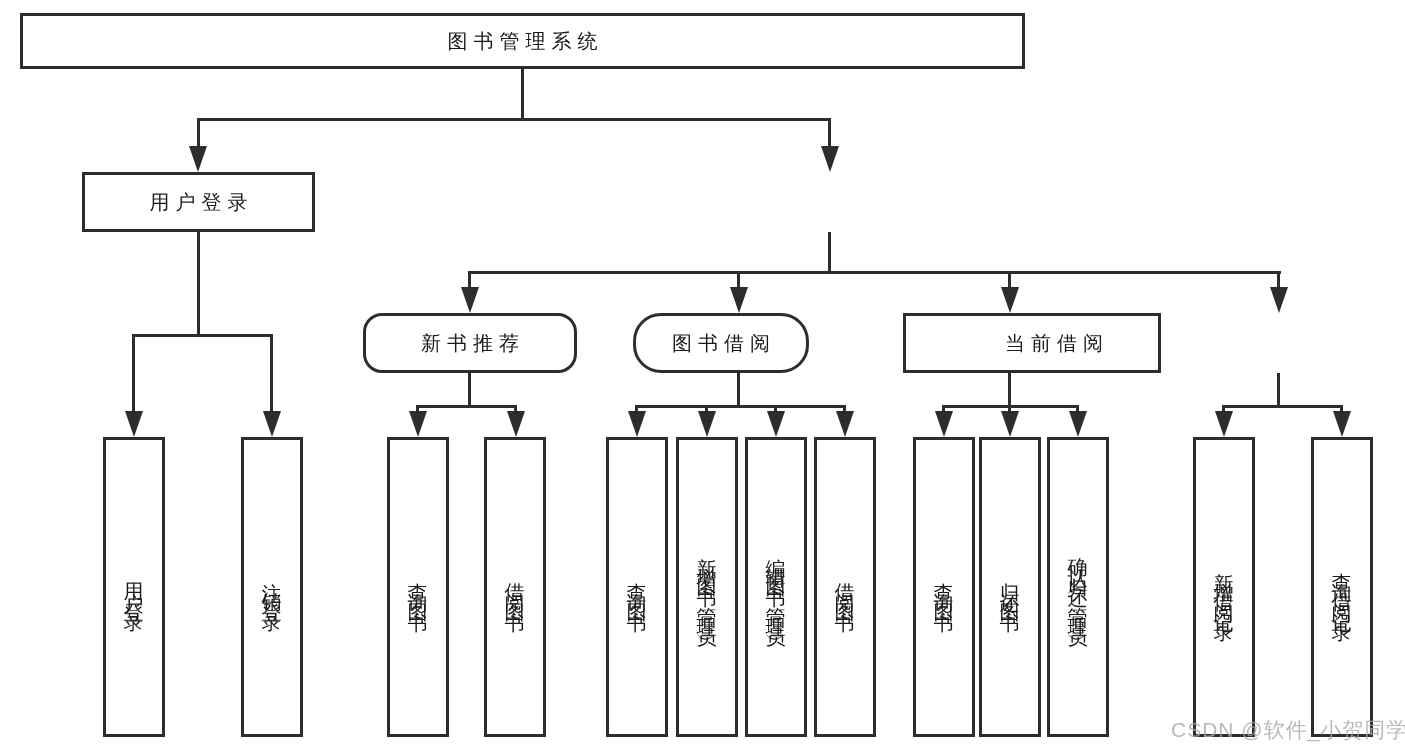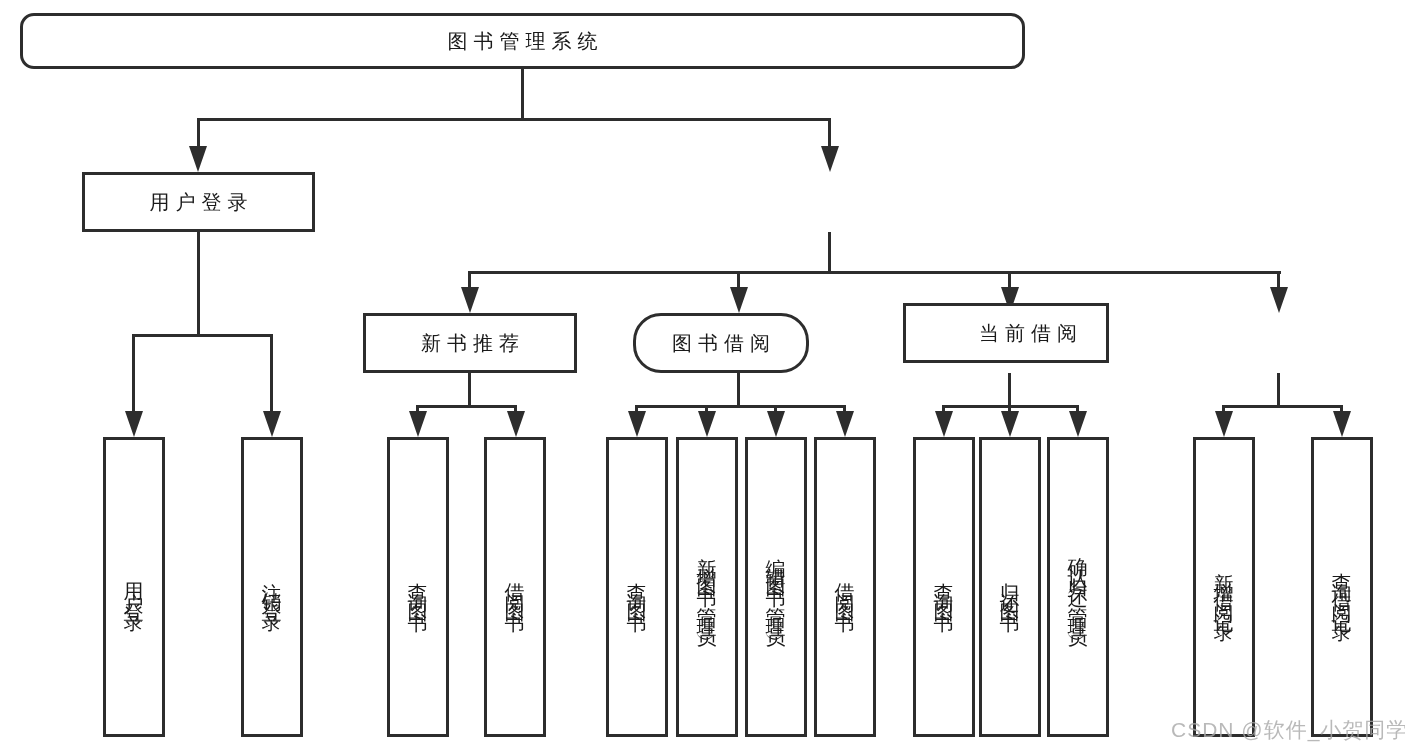--- a/index.html
+++ b/index.html
@@ -36,21 +36,21 @@
     position:absolute;left:1171px;top:716px;z-index:5;
     font-size:21px;letter-spacing:1px;white-space:nowrap;
     color:var(--wm);opacity:.8;
   }
 </style>
 </head>
 <body>
 
 <div class="canvas">
 
-  <div class="hbox" style="left:20px;top:13px;width:1005px;height:56px;border-radius:14px;">图书管理系统</div>
+  <div class="hbox" style="left:20px;top:13px;width:1005px;height:56px;">图书管理系统</div>
 
   <div class="line" style="left:521px;top:68px;width:3px;height:53px;"></div>
   <div class="line" style="left:197px;top:118px;width:634px;height:3px;"></div>
   <div class="line" style="left:197px;top:118px;width:3px;height:32px;"></div>
   <div class="head" style="left:189px;top:146px;"></div>
   <div class="line" style="left:828px;top:118px;width:3px;height:32px;"></div>
   <div class="head" style="left:821px;top:146px;"></div>
 
   <div class="hbox" style="left:82px;top:172px;width:233px;height:60px;">用户登录</div>
 
@@ -65,23 +65,23 @@
   <div class="line" style="left:468px;top:271px;width:813px;height:3px;"></div>
   <div class="line" style="left:468px;top:271px;width:3px;height:18px;"></div>
   <div class="head" style="left:461px;top:287px;"></div>
   <div class="line" style="left:737px;top:271px;width:3px;height:18px;"></div>
   <div class="head" style="left:730px;top:287px;"></div>
   <div class="line" style="left:1008px;top:271px;width:3px;height:18px;"></div>
   <div class="head" style="left:1001px;top:287px;"></div>
   <div class="line" style="left:1277px;top:271px;width:3px;height:18px;"></div>
   <div class="head" style="left:1270px;top:287px;"></div>
 
-  <div class="hbox" style="left:363px;top:313px;width:214px;height:60px;">新书推荐</div>
+  <div class="hbox" style="left:363px;top:313px;width:214px;height:60px;border-radius:19px;">新书推荐</div>
   <div class="hbox" style="left:633px;top:313px;width:176px;height:60px;border-radius:28px;">图书借阅</div>
-  <div class="hbox" style="left:903px;top:303px;width:206px;height:60px;padding-left:44px;">当前借阅</div>
+  <div class="hbox" style="left:903px;top:313px;width:258px;height:60px;padding-left:44px;">当前借阅</div>
 
   <div class="line" style="left:468px;top:373px;width:3px;height:35px;"></div>
   <div class="line" style="left:416px;top:405px;width:101px;height:3px;"></div>
   <div class="line" style="left:416px;top:405px;width:3px;height:9px;"></div>
   <div class="head" style="left:409px;top:411px;"></div>
   <div class="line" style="left:514px;top:405px;width:3px;height:9px;"></div>
   <div class="head" style="left:507px;top:411px;"></div>
 
   <div class="line" style="left:737px;top:373px;width:3px;height:35px;"></div>
   <div class="line" style="left:635px;top:405px;width:211px;height:3px;"></div>

